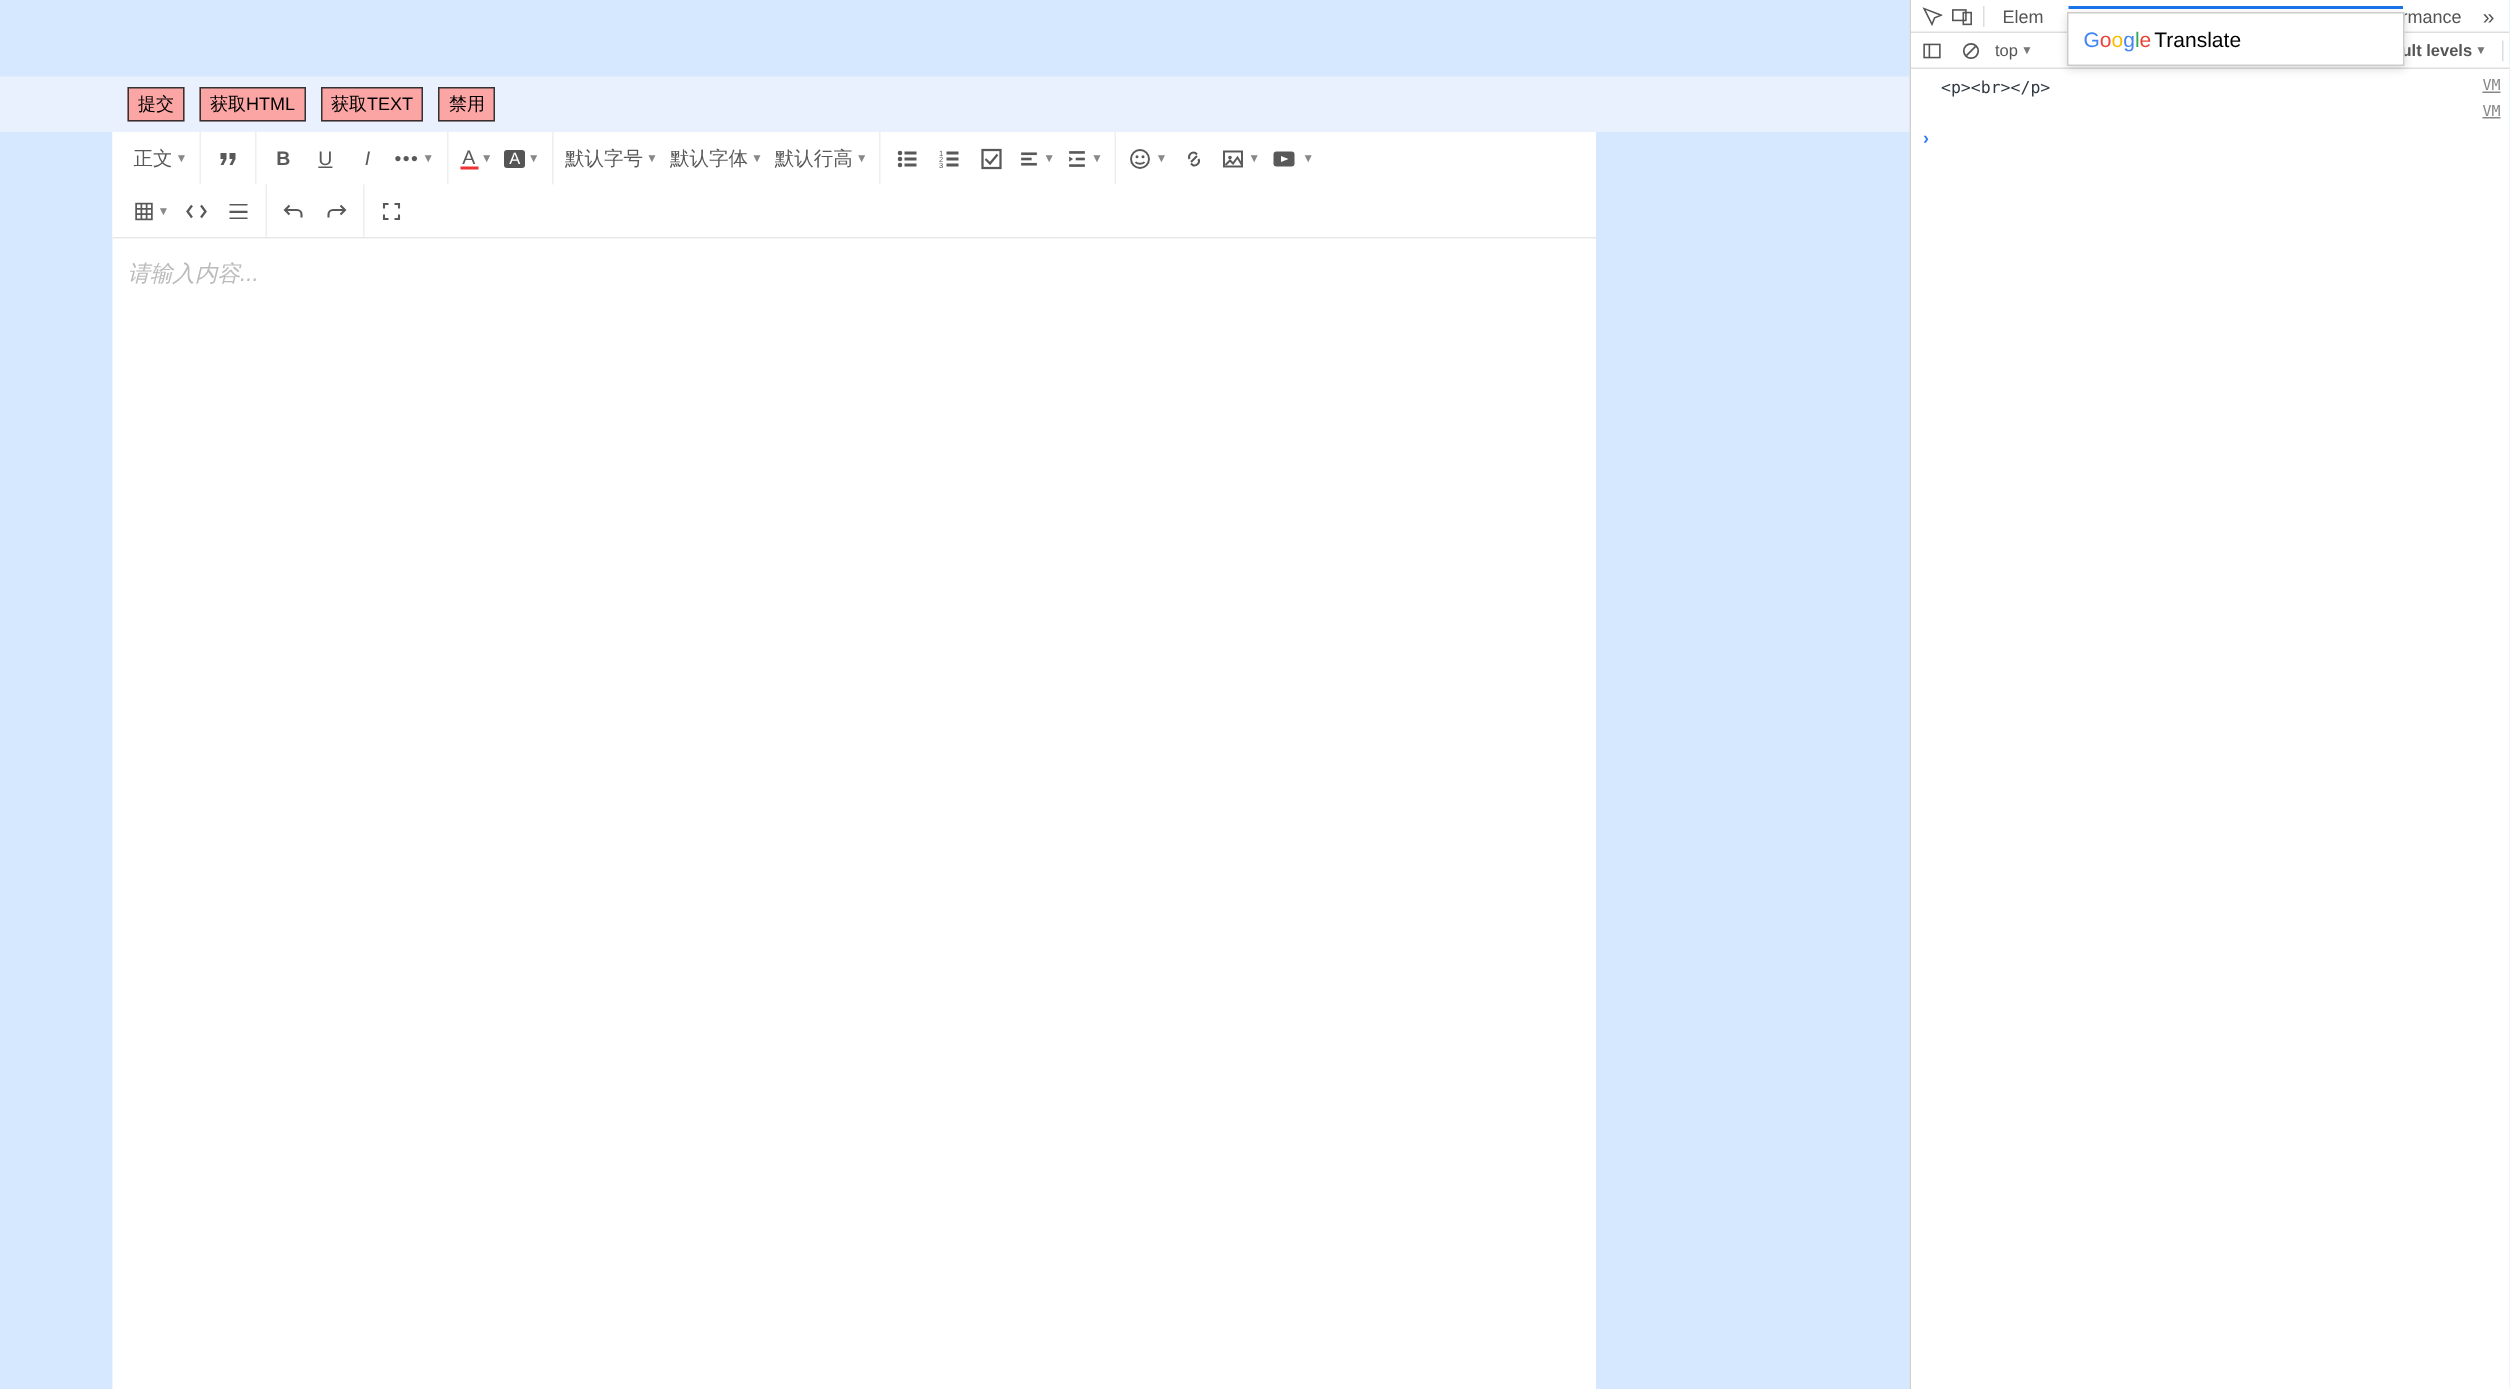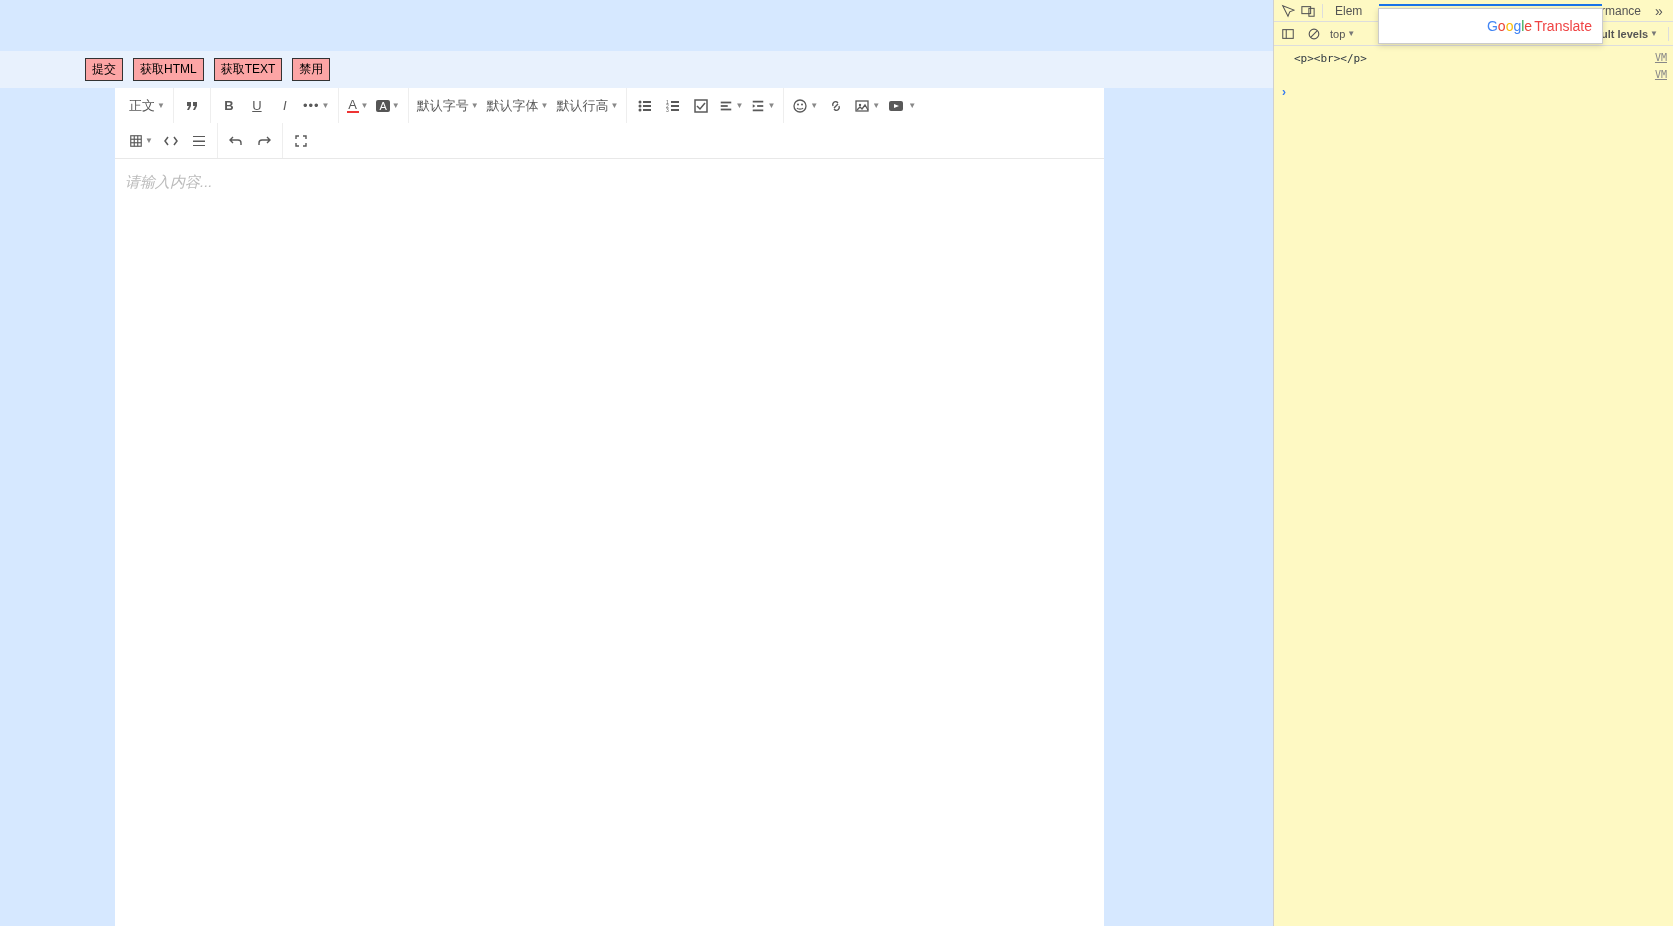--- a/index.html
+++ b/index.html
@@ -25,21 +25,21 @@
 }
 .button-bar button {
   font-size: 12px;
   padding: 2px 6px;
   border: 1px solid #333;
   background: #fca5a5;
   cursor: pointer;
   font-family: inherit;
 }
 .editor-wrap {
-  margin-left: 115px;
+  margin-left: 75px;
   width: 989px;
   background: #fff;
 }
 .toolbar {
   border-bottom: 1px solid #e8e8e8;
   background: #fff;
 }
 .toolbar-row {
   display: flex;
   align-items: center;
@@ -83,21 +83,21 @@
   text-align: right;
 }
 
 
 .devtools {
   position: absolute;
   top: 0;
   right: 0;
   width: 400px;
   height: 100%;
-  background: #fef9c3;
+  background: #ffffff;
   border-left: 1px solid #d0d0d0;
   font-family: "Segoe UI", Arial, sans-serif;
   font-size: 12px;
   color: #333;
 }
 .dt-tabs {
   display: flex;
   align-items: center;
   height: 22px;
   border-bottom: 1px solid #ddd;
@@ -199,39 +199,38 @@
   right: 70px;
   width: 225px;
   height: 36px;
   background: #fff;
   border: 1px solid #ccc;
   box-shadow: 0 2px 6px rgba(0,0,0,0.15);
   display: flex;
   align-items: center;
   padding: 0 10px;
   z-index: 100;
-  justify-content: flex-end;
 }
 .gt-popup::before {
   content: "";
   position: absolute;
   top: -5px;
   left: 0;
   right: 0;
   height: 2px;
   background: #1a73e8;
 }
 .gt-logo-google {
   font-size: 14px;
   font-weight: 500;
 }
 .g-b { color:#4285f4 } .g-r { color:#ea4335 } .g-y { color:#fbbc05 } .g-g { color:#34a853 }
 .gt-translate {
   font-size: 14px;
-  color: #ef4444;
+  color: #000000;
   margin-left: 2px;
   font-weight: 300;
 }
 svg { display: block; }
 </style>
 </head>
 <body>
 
 <div class="header-area"></div>
 

